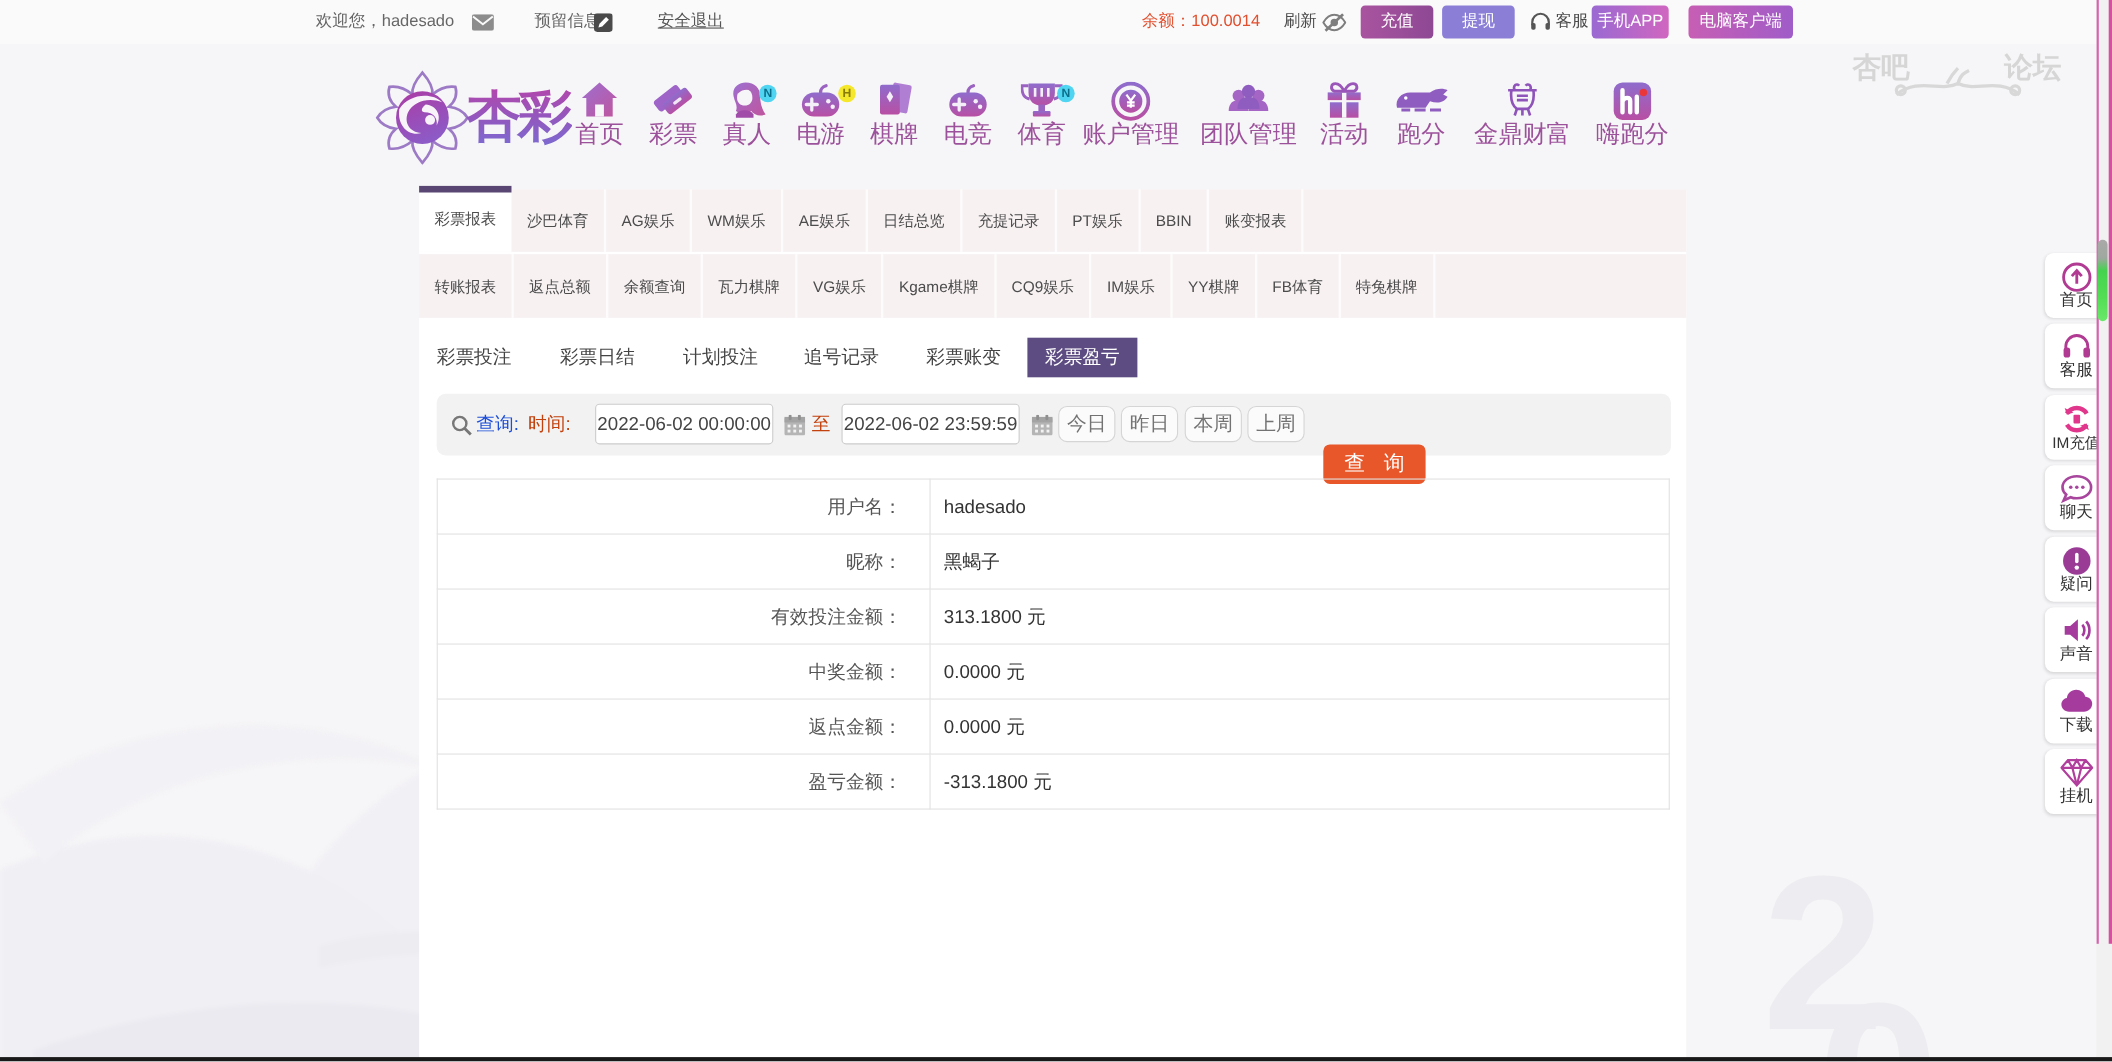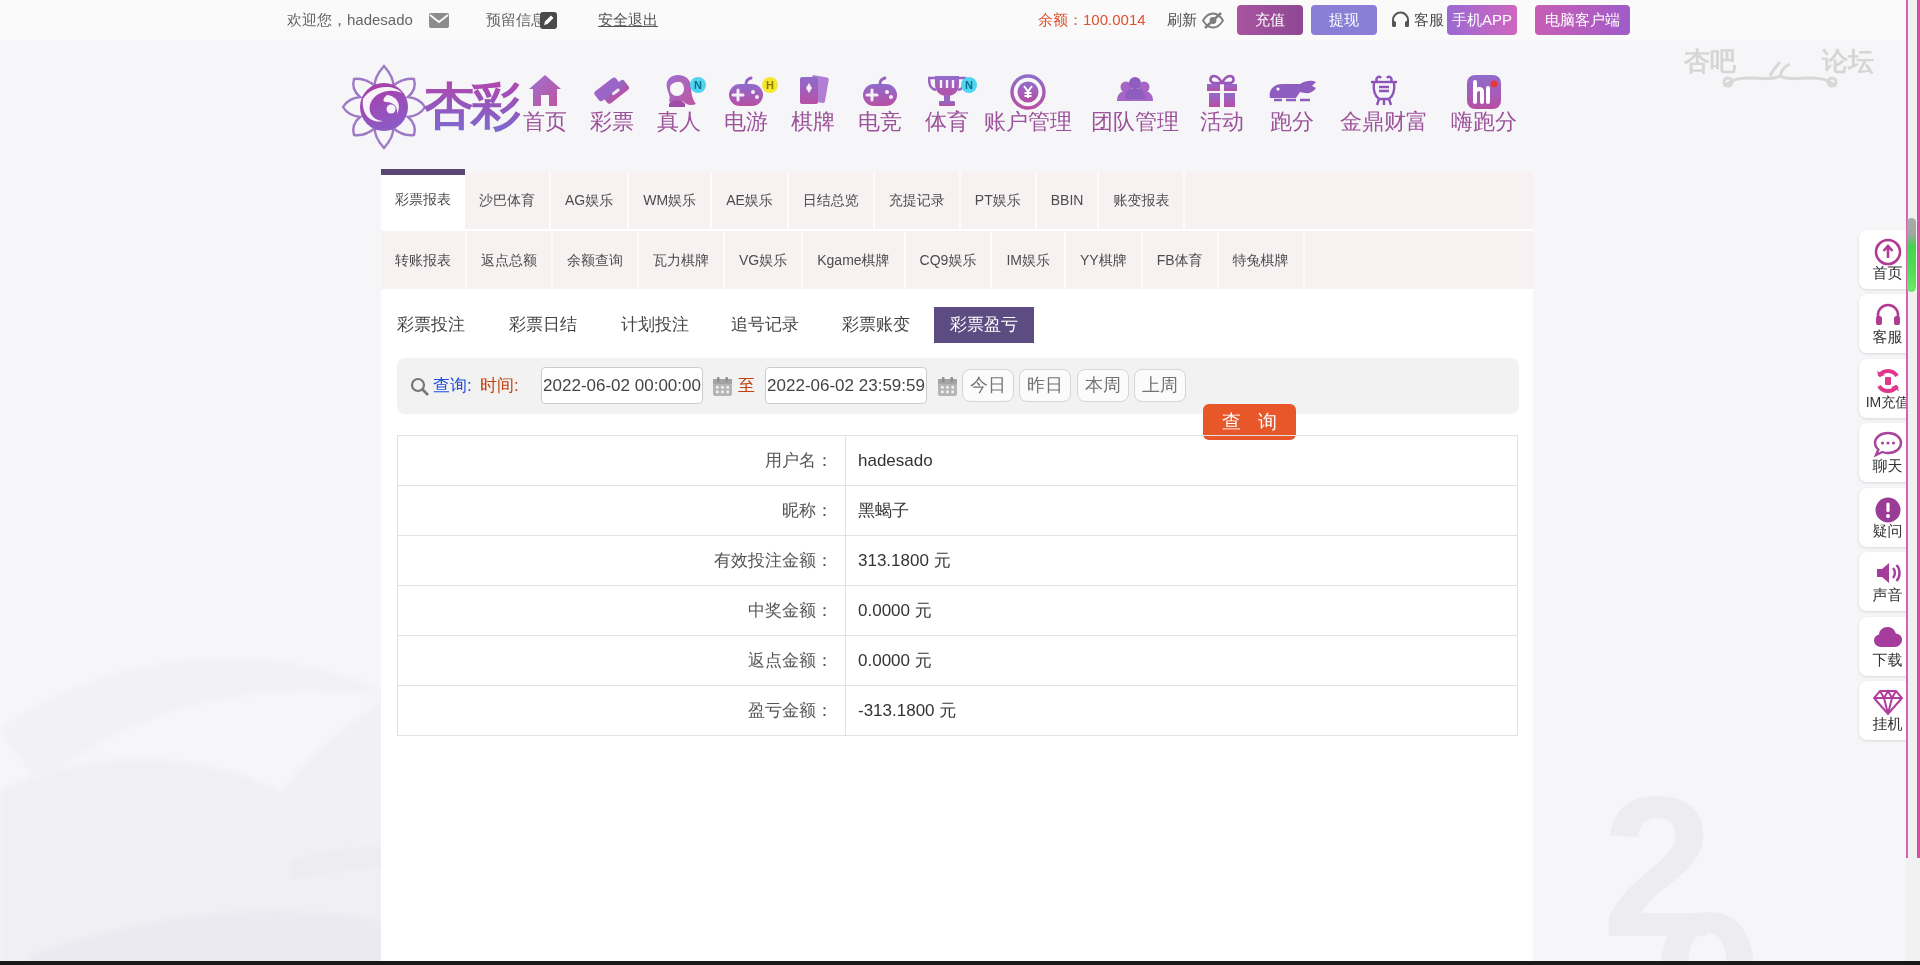--- a/index.html
+++ b/index.html
@@ -46,21 +46,21 @@
 
 #qbar { left:16px; top:186px; width:1122px; height:56px; background:#f2f2f2; border-radius:8px; }
 #qbar .lbl { position:absolute; top:0; height:56px; line-height:56px; color:#c2410c; font-size:17px; }
 .dinput { position:absolute; top:9px; height:37px; line-height:35px; background:#fff; border:1px solid #ccc; border-radius:4px; font-size:17px; color:#444; text-align:center; }
 .qbtn { position:absolute; top:11px; width:52px; height:33px; line-height:31px; background:#fbfbfb; border:1px solid #d5d5d5; border-radius:8px; color:#737373; font-size:18px; text-align:center; }
 #qgo { position:absolute; left:806px; top:10px; width:93px; height:36px; line-height:36px; background:#e8572a; border-radius:6px; color:#fff; font-size:19px; text-align:center; letter-spacing:17px; text-indent:17px;margin-top:36px; }
 
 
 #tbl { position:absolute; left:16px; top:263px; width:1121px; border-collapse:collapse; }
 #tbl td { border:1px solid #e2e2e2; height:50px; font-size:17px; }
-#tbl td.l { width:448px; text-align:right; padding-right:12px; color:#555; }
+#tbl td.l { width:448px; text-align:right; padding-right:25px; color:#555; }
 #tbl td.v { padding-left:12px; color:#333; }
 
 
 .side { left:1859px; width:57px; height:59px; background:#fff; border-radius:8px; box-shadow:0 1px 3px rgba(0,0,0,.12); text-align:center; color:#333; font-size:15px; }
 .side .si { height:36px; padding-top:8px; }
 .side .st { line-height:14px; }
 
 
 #sbtrack { left:1906px; top:0; width:14px; height:965px; background:#f1f1f1; }
 #sbline2 { left:1906px; top:0; width:2px; height:858px; background:#d564ac; }

